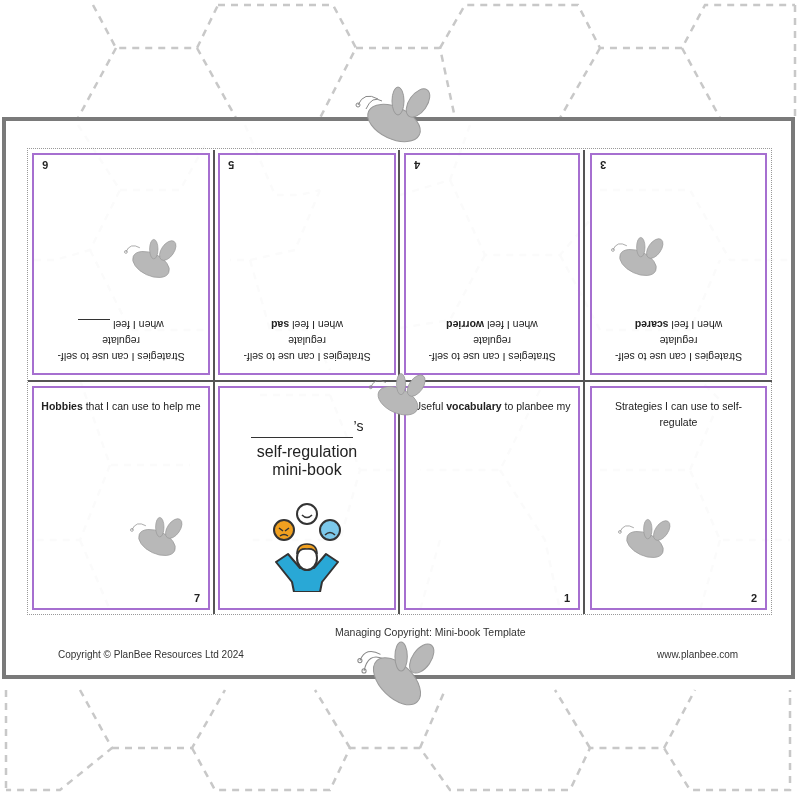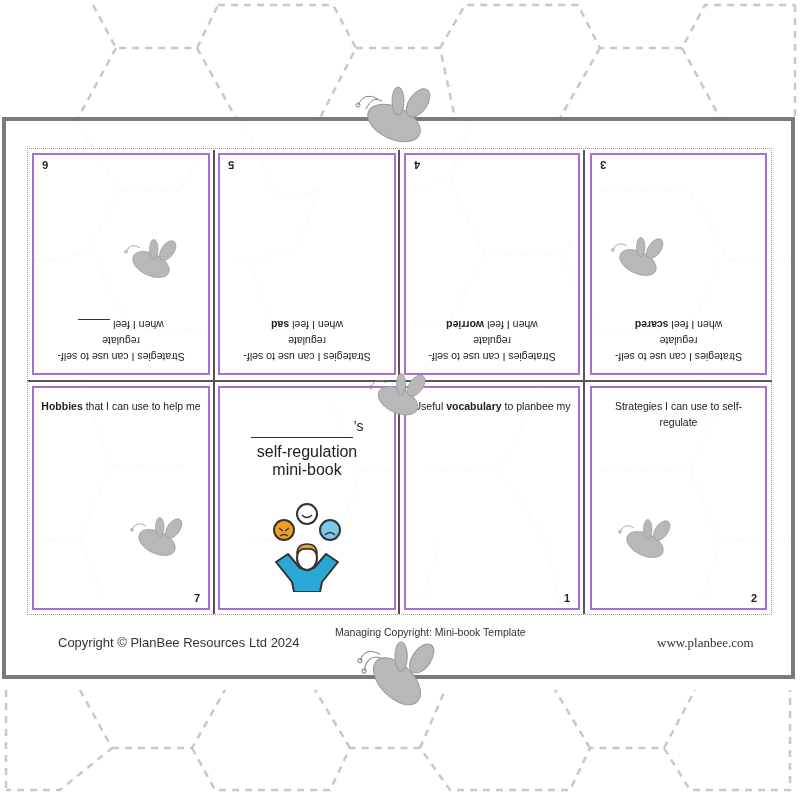--- a/index.html
+++ b/index.html
@@ -7,21 +7,21 @@
   .bg-hex { position:absolute; left:0; top:0; width:800px; height:800px; }
   .frame { position:absolute; left:2px; top:117px; width:793px; height:562px; border:4px solid #7a7a7a; box-sizing:border-box; background:rgba(255,255,255,0.92); }
   .sheet { position:absolute; left:27px; top:148px; width:745px; height:467px; border:1px dotted #999; box-sizing:border-box; }
   .card { position:absolute; box-sizing:border-box; border:2px solid #a66fd0; background:rgba(255,255,255,0.0); }
   .cut-v { position:absolute; width:2px; background:#555; }
   .card-text { position:absolute; left:6px; right:6px; text-align:center; font-size:10.5px; line-height:16px; color:#222; }
   .card-num { position:absolute; font-size:11px; font-weight:bold; color:#222; }
   .flip { transform:rotate(180deg); }
   b { font-weight:bold; }
   .bee { position:absolute; }
-  .footer { position:absolute; top:635px; font-size:13px; color:#333; }
+  .footer { position:absolute; top:649px; font-size:10px; color:#333; }
   .cover-title { position:absolute; left:0; right:0; text-align:center; font-size:16px; color:#222; line-height:24px; }
   .blank-line { display:inline-block; width:102px; border-bottom:1.5px solid #333; height:10px; vertical-align:bottom; margin-right:1px; }
 </style>
 </head>
 <body>
 
 <svg class="bg-hex" viewBox="0 0 800 800" xmlns="http://www.w3.org/2000/svg">
   <g fill="none" stroke="#c8c8c8" stroke-width="2.5" stroke-dasharray="7,6">
     <path d="M93 5 L116 48 L197 48 L218 5"></path>
     <path d="M116 48 L78 118"></path>
@@ -202,13 +202,13 @@
     <circle cx="6" cy="20" r="2" fill="none" stroke="#888"></circle>
   <path d="M10 30 Q14 12 28 18" stroke="#888" stroke-width="1" fill="none"></path>
     <circle cx="10" cy="30" r="2" fill="none" stroke="#888"></circle>
   <ellipse cx="42" cy="40" rx="28" ry="16" transform="rotate(45 42 40)" fill="#b8b8b8" stroke="#999"></ellipse>
   <ellipse cx="46" cy="16" rx="6" ry="14" fill="#b8b8b8" stroke="#999"></ellipse>
   <ellipse cx="66" cy="18" rx="9" ry="16" transform="rotate(35 66 18)" fill="#b8b8b8" stroke="#999"></ellipse>
 </svg>
 
 <div class="footer" style="left:58px;">Copyright © PlanBee Resources Ltd 2024</div>
 <div class="footer" style="left:335px; font-size:10.5px; top:626px;">Managing Copyright: Mini-book Template</div>
-<div class="footer" style="left:657px;font-family:Liberation Serif, serif;">www.planbee.com</div>
+<div class="footer" style="left:657px;">www.planbee.com</div>
 
 </body></html>

